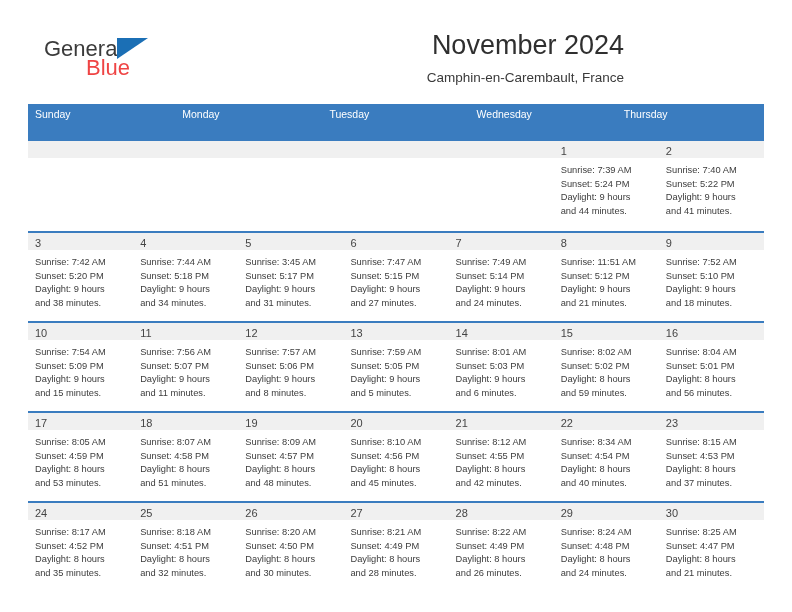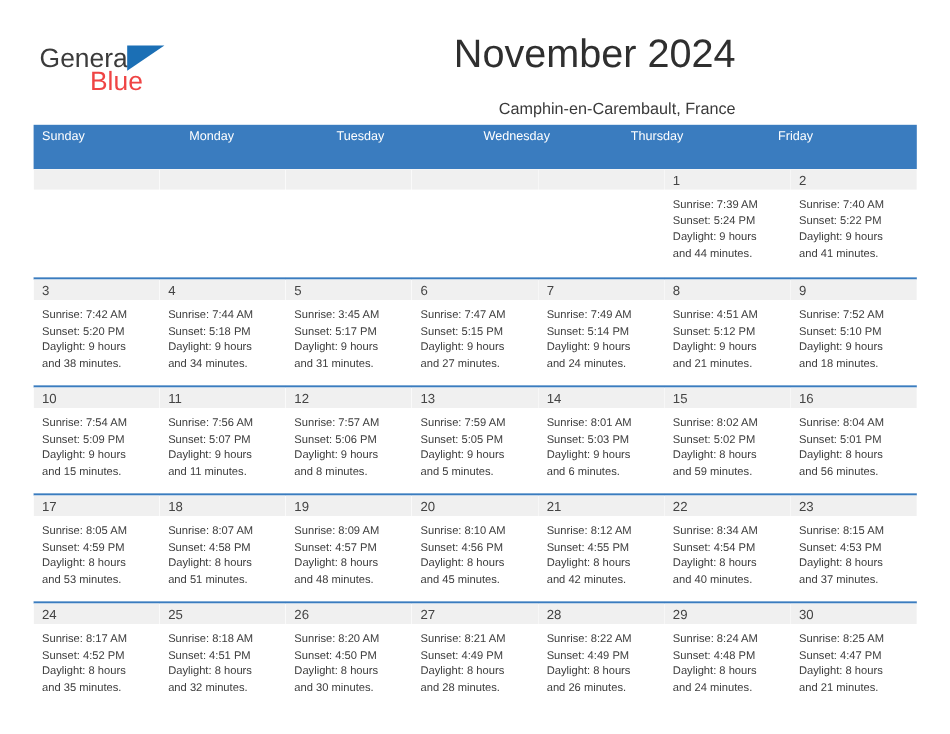--- a/index.html
+++ b/index.html
@@ -12,21 +12,21 @@
   .page {
     position: relative;
     width: 792px; height: 612px;
     background: #ffffff;
     overflow: hidden;
   }
 
   
   .header {
     position: absolute;
-    left: 1px; top: 0;
+    left: 12px; top: 0;
     width: 648px;
     height: 100px;
   }
   .logo {
     position: absolute;
     left: 32px; top: 36px;
     width: 180px; height: 50px;
   }
   .logo-general {
     position: absolute;
@@ -51,31 +51,31 @@
     border-left: 31px solid #1b6fb5;
     border-bottom: 21px solid transparent;
   }
 
   .title-wrap {
     position: absolute;
     right: 36px; top: 28px;
     text-align: right;
   }
   .cal-title {
-    font-size: 33px;
+    font-size: 27px;
     color: #2f2f2f;
     font-weight: normal;
     line-height: 34px;
     white-space: nowrap;
   }
   .cal-subtitle {
     font-size: 13.5px;
     color: #3a3a3a;
     line-height: 20px;
-    margin-top: 19px;
+    margin-top: 6px;
     white-space: nowrap;
   }
 
   
   .calendar {
     position: absolute;
     left: 28px; top: 104px;
     width: 736px;
   }
   .dow-row {
@@ -147,21 +147,20 @@
 
   </div>
 
   <div class="calendar">
     <div class="dow-row" id="dow-row">
         <div class="dow-cell">Sunday</div>
         <div class="dow-cell">Monday</div>
         <div class="dow-cell">Tuesday</div>
         <div class="dow-cell">Wednesday</div>
         <div class="dow-cell">Thursday</div>
-        <div class="dow-cell">Friday</div>
       </div>
     <div id="weeks-container">
         <div class="week-row first">
           <div class="day-cell empty">
             <div class="day-num-band"><span class="day-num"></span></div>
             <div class="day-lines"></div>
           </div>
           <div class="day-cell empty">
             <div class="day-num-band"><span class="day-num"></span></div>
             <div class="day-lines"></div>
@@ -239,21 +238,21 @@
             <div class="day-lines">
               <div class="day-line">Sunrise: 7:49 AM</div>
               <div class="day-line">Sunset: 5:14 PM</div>
               <div class="day-line">Daylight: 9 hours</div>
               <div class="day-line">and 24 minutes.</div>
             </div>
           </div>
           <div class="day-cell">
             <div class="day-num-band"><span class="day-num">8</span></div>
             <div class="day-lines">
-              <div class="day-line">Sunrise: 4:51 AM</div>
+              <div class="day-line">Sunrise: 11:51 AM</div>
               <div class="day-line">Sunset: 5:12 PM</div>
               <div class="day-line">Daylight: 9 hours</div>
               <div class="day-line">and 21 minutes.</div>
             </div>
           </div>
           <div class="day-cell">
             <div class="day-num-band"><span class="day-num">9</span></div>
             <div class="day-lines">
               <div class="day-line">Sunrise: 7:52 AM</div>
               <div class="day-line">Sunset: 5:10 PM</div>

